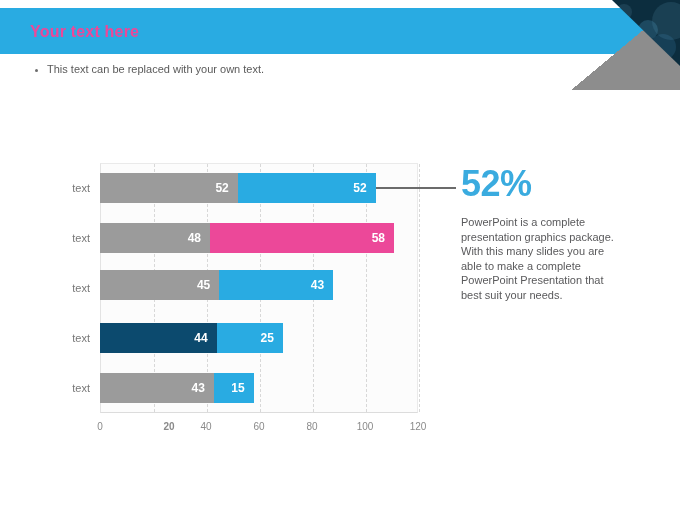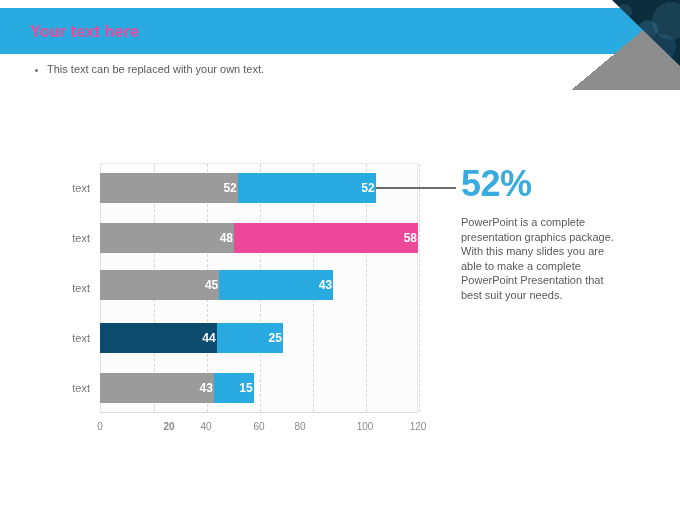--- a/index.html
+++ b/index.html
@@ -139,21 +139,21 @@
     align-items: center;
     justify-content: flex-end;
     box-sizing: border-box;
   }
   .seg-gray { background: #9b9b9b; }
   .seg-blue { background: #29ABE2; }
   .seg-label {
     font-size: 12px;
     font-weight: bold;
     color: #ffffff;
-    padding-right: 1px;
+    padding-right: 9px;
     white-space: nowrap;
   }
   .cat-label {
     position: absolute;
     width: 70px;
     text-align: right;
     font-size: 11px;
     color: #777777;
     left: 20px;
     height: 30px;
@@ -241,21 +241,21 @@
     <div id="bars-layer">
         <div class="bar-row" style="top: 173px; left: 100px;">
           <div class="seg seg-gray" style="width: 137.8px; background: rgb(155, 155, 155);">
             <span class="seg-label">52</span>
           </div>
           <div class="seg seg-blue" style="width: 137.8px; background: rgb(41, 171, 226);">
             <span class="seg-label">52</span>
           </div>
         </div>
         <div class="bar-row" style="top: 223px; left: 100px;">
-          <div class="seg seg-gray" style="width: 134px; background: rgb(155, 155, 155);">
+          <div class="seg seg-gray" style="width: 110px; background: rgb(155, 155, 155);">
             <span class="seg-label">48</span>
           </div>
           <div class="seg seg-blue" style="width: 184px; background: #ec4899;">
             <span class="seg-label">58</span>
           </div>
         </div>
         <div class="bar-row" style="top: 270px; left: 100px;">
           <div class="seg seg-gray" style="width: 119.25px; background: rgb(155, 155, 155);">
             <span class="seg-label">45</span>
           </div>
@@ -278,21 +278,21 @@
           <div class="seg seg-blue" style="width: 39.75px; background: rgb(41, 171, 226);">
             <span class="seg-label">15</span>
           </div>
         </div>
       </div>
     <div id="tick-layer">
         <div class="tick-label" style="left: 100px;">0</div>
         <div class="tick-label" style="left: 169px; font-weight: bold;">20</div>
         <div class="tick-label" style="left: 206px;">40</div>
         <div class="tick-label" style="left: 259px;">60</div>
-        <div class="tick-label" style="left: 300px;">80</div>
+        <div class="tick-label" style="left: 312px;">80</div>
         <div class="tick-label" style="left: 365px;">100</div>
         <div class="tick-label" style="left: 418px;">120</div>
       </div>
   </div>
 
   <div class="leader-line"></div>
   <div class="callout">
     <div class="callout-value">52%</div>
     <div class="callout-body">PowerPoint is a complete presentation graphics package. With this many slides you are able to make a complete PowerPoint Presentation that best suit your needs.</div>
   </div>

